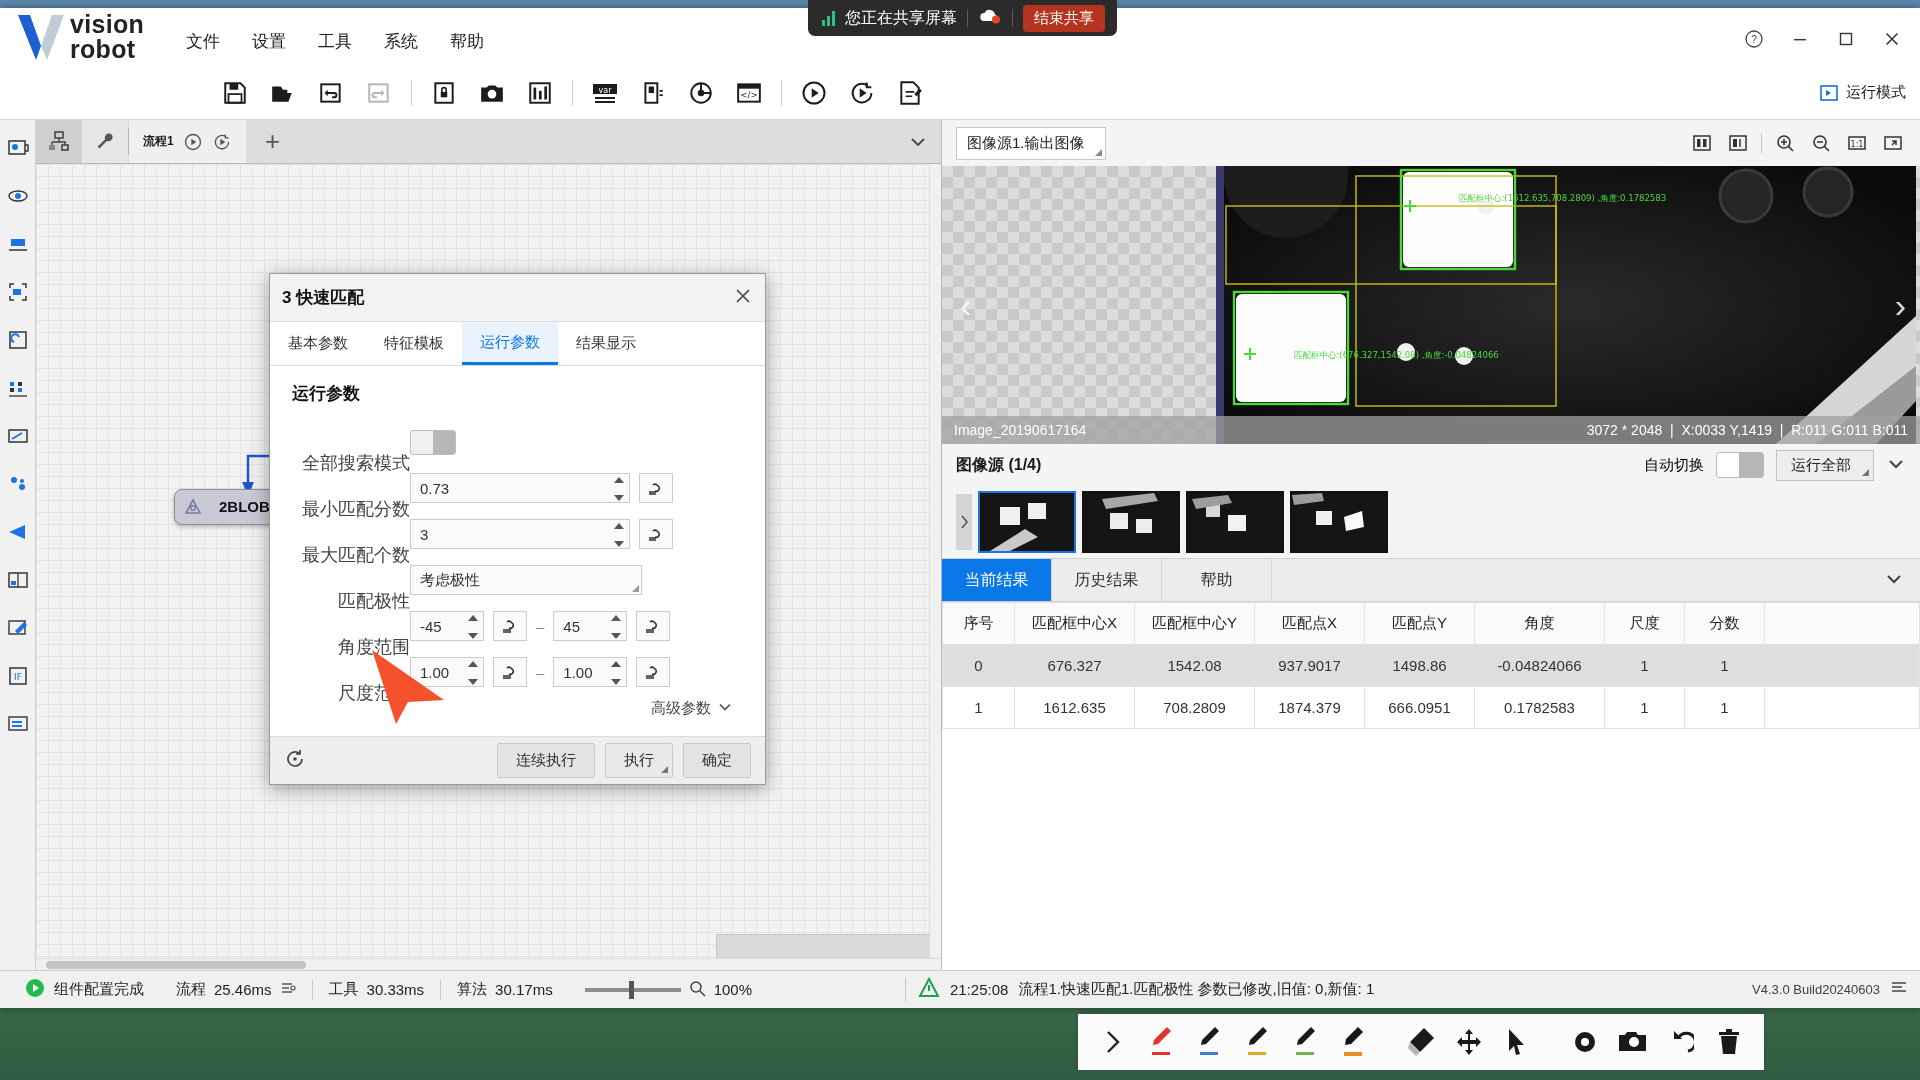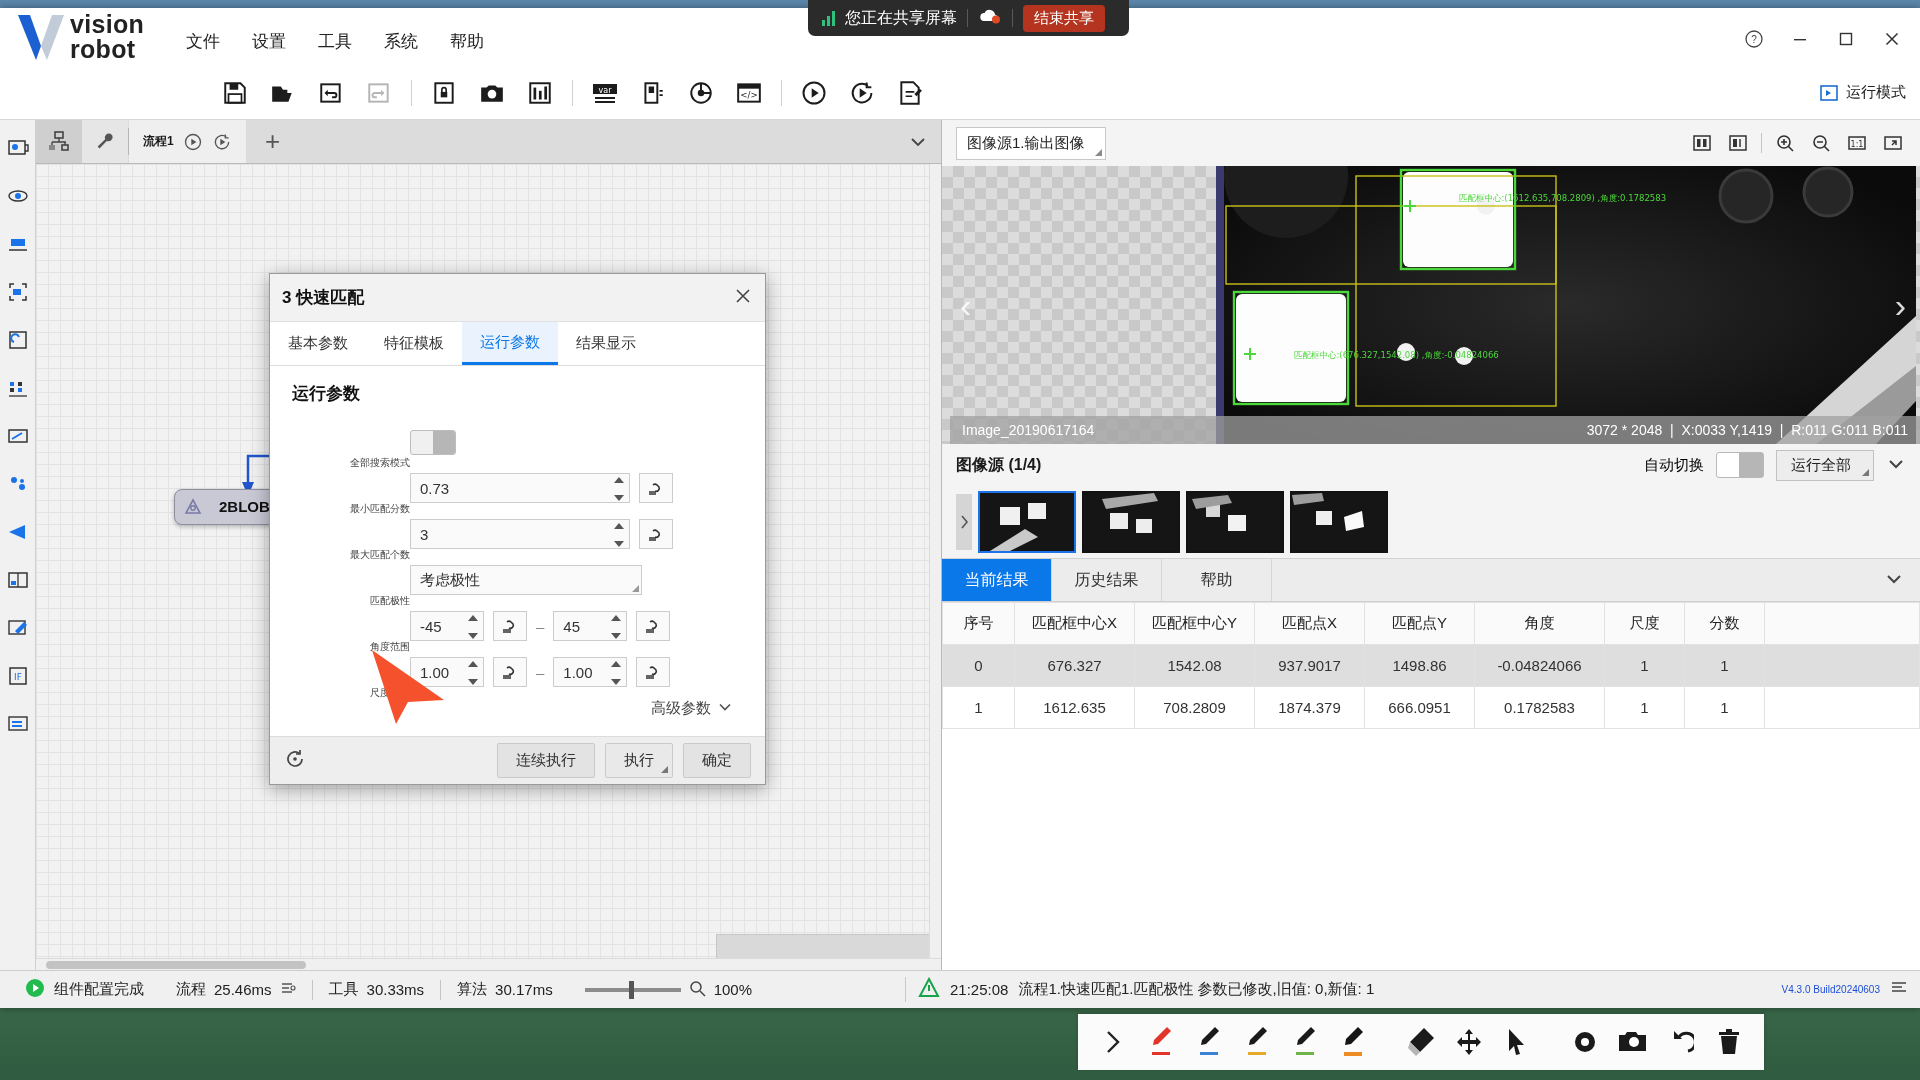--- a/index.html
+++ b/index.html
@@ -48,21 +48,21 @@
   }
   .winbtn{
     width:44px; height:34px; display:flex; align-items:center; justify-content:center;
     color:#333;
   }
 
   
   #sharepill{
     position:absolute; left:808px; top:0px; height:36px;
     background:#2b2b2b; color:#fff; border-radius:0 0 7px 7px;
-    display:flex; align-items:center; gap:10px; padding:0 24px 0 14px;
+    display:flex; align-items:center; gap:10px; padding:0 12px 0 14px;
     font-size:16px; z-index:50;
   }
   #sharepill .sep{ width:1px; height:18px; background:#5a5a5a; }
   #endshare{
     background:#b5341f; color:#fff; border-radius:4px; padding:4px 11px;
     font-size:15px; border:none;
   }
   .bars3{ display:flex; align-items:flex-end; gap:2px; height:15px; }
   .bars3 i{ width:3px; background:#2ec27e; display:block; }
 
@@ -182,21 +182,21 @@
     background-image:
       linear-gradient(45deg,#c9c9c9 25%,transparent 25%,transparent 75%,#c9c9c9 75%),
       linear-gradient(45deg,#c9c9c9 25%,transparent 25%,transparent 75%,#c9c9c9 75%);
     background-size:22px 22px; background-position:0 0,11px 11px; background-color:#dcdcdc;
   }
   .imgstage{
     position:absolute; left:274px; top:0; width:700px; height:278px;
     background:#111; overflow:hidden;
   }
   .imginfo{
-    position:absolute; left:8px; right:0; bottom:0; height:28px; background:rgba(160,160,160,.75);
+    position:absolute; left:0; right:0; bottom:0; height:28px; background:rgba(160,160,160,.75);
     display:flex; align-items:center; padding:0 12px; font-size:14px; color:#fff;
   }
   .imginfo .right{ margin-left:auto; }
   .navarrow{
     position:absolute; top:50%; transform:translateY(-50%); font-size:34px; color:#fff;
     opacity:.85;
   }
   .navarrow.l{ left:18px; } .navarrow.r{ right:14px; }
 
   
@@ -236,40 +236,40 @@
   .statusbar{
     height:38px; background:#f0f0f0; border-top:1px solid #cdcdcd; display:flex; align-items:center;
     font-size:15px; color:#222;
   }
   .sb-left{ width:906px; display:flex; align-items:center; gap:0; padding-left:8px; border-right:1px solid #c8c8c8;}
   .sb-left .seg{ display:flex; align-items:center; gap:8px; padding:0 16px; }
   .sbdiv{ width:1px; height:20px; background:#c4c4c4; }
   .slider{ width:96px; height:4px; background:#8d8d8d; position:relative; }
   .slider i{ position:absolute; left:44px; top:-7px; width:5px; height:18px; background:#555; display:block;}
   .sb-right{ flex:1; display:flex; align-items:center; gap:10px; padding:0 12px; }
-  .sb-right .ver{ margin-left:auto; font-size:10px; color:#1d4ed8; }
+  .sb-right .ver{ margin-left:auto; font-size:13px; color:#404040; }
 
   
   #dialog{
     position:absolute; left:269px; top:265px; width:497px;
     background:#fff; border:1px solid #9a9a9a; box-shadow:0 4px 18px rgba(0,0,0,.35);
     z-index:60; display:flex; flex-direction:column;
   }
   .dlg-title{
     height:48px; background:#f2f2f2; display:flex; align-items:center; padding:0 12px;
     font-size:17px; font-weight:bold; color:#111; border-bottom:1px solid #e0e0e0;gap:42px;
   }
   .dlg-title .x{ margin-left:auto; font-size:22px; color:#444; line-height:1; }
   .dlg-tabs{ height:44px; display:flex; border-bottom:1px solid #dcdcdc; }
   .dtab{ padding:0 18px; display:flex; align-items:center; font-size:15px; color:#333; }
   .dtab.active{ background:#eaf3fd; color:#0a78e8; border-bottom:3px solid #0a78e8; }
   .dlg-body{ padding:16px 22px 8px 22px; }
   .sect{ font-size:17px; font-weight:bold; color:#111; margin-bottom:14px; }
   .frow{ display:flex; align-items:center; height:46px; }
-  .flabel{ width:118px; text-align:right; font-size:10px; color:#444;margin-top:41px; }
+  .flabel{ width:118px; text-align:right; font-size:18px; color:#444;margin-top:41px; }
   .ctl{
     height:30px; border:1px solid #ccc; background:#fafafa; font-size:15px; color:#333;
     display:flex; align-items:center; padding:0 9px; position:relative;
   }
   .ctl.w-lg{ width:220px; }
   .ctl.w-md{ width:232px; }
   .ctl.w-sm{ width:74px; }
   .spin{
     position:absolute; right:4px; top:3px; height:24px; width:12px;
     display:flex; flex-direction:column; justify-content:space-between; align-items:center;

